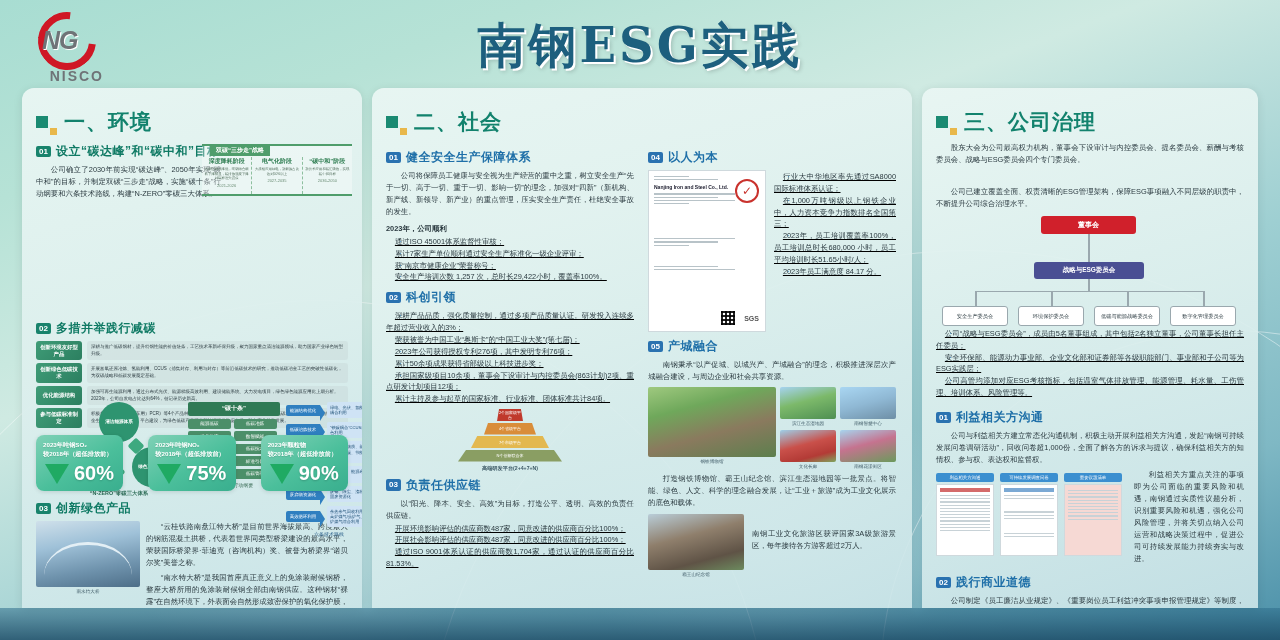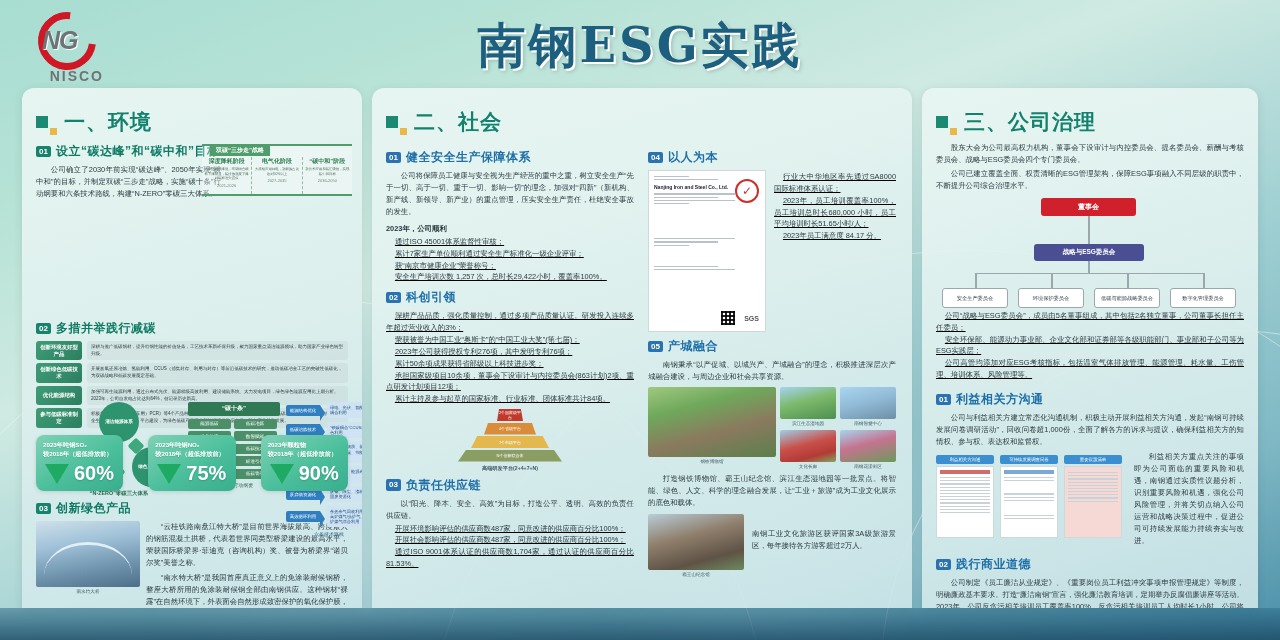--- a/index.html
+++ b/index.html
@@ -502,20 +502,21 @@
           <div class="cert-line w30"></div>
           <div style="height:16px"></div>
           <div class="cert-line w55"></div>
           <div class="cert-line w70"></div>
           <div class="cert-seal">✓</div>
           <div class="cert-qr"></div>
           <div class="cert-sgs">SGS</div>
         </div>
         <ul class="bul" id="soc04-bullets" style="flex:1">
             <li>行业大中华地区率先通过SA8000国际标准体系认证；</li>
+            <li>在1,000万吨钢级以上钢铁企业中，人力资本竞争力指数排名全国第三；</li>
             <li>2023年，员工培训覆盖率100%，员工培训总时长680,000 小时，员工平均培训时长51.65小时/人；</li>
             <li>2023年员工满意度 84.17 分。</li>
           </ul>
       </div>
 
       <div class="sub-head" style="margin-top:6px">
         <span class="num-badge blue">05</span>
         <span class="sub-title blue">产城融合</span>
       </div>
       <p class="body">南钢秉承“以产促城、以城兴产、产城融合”的理念，积极推进深层次产城融合建设，与周边企业和社会共享资源。</p>
@@ -558,21 +559,21 @@
   </div>
 </div>
 
 <div class="panel panel-gov">
   <div class="sec-head">
     <span class="sq-green"></span>
     <span class="sq-yellow"></span>
     <span class="sec-title">三、公司治理</span>
   </div>
   <p class="body">股东大会为公司最高权力机构，董事会下设审计与内控委员会、提名委员会、薪酬与考核委员会、战略与ESG委员会四个专门委员会。</p>
-  <p class="body" style="margin-top:2px">公司已建立覆盖全面、权责清晰的ESG管理架构，保障ESG事项融入不同层级的职责中，不断提升公司综合治理水平。</p>
+  <p class="body" style="margin-top:20px">公司已建立覆盖全面、权责清晰的ESG管理架构，保障ESG事项融入不同层级的职责中，不断提升公司综合治理水平。</p>
 
   <div class="org">
     <div class="org-box org-top">董事会</div>
     <div class="org-line" style="left:152px;top:18px;width:1.5px;height:28px"></div>
     <div class="org-box org-mid">战略与ESG委员会</div>
     <div class="org-line" style="left:152px;top:63px;width:1.5px;height:12px"></div>
     <div class="org-line" style="left:39px;top:75px;width:228px;height:1.5px"></div>
     <div class="org-line" style="left:39px;top:75px;width:1.5px;height:15px"></div>
     <div class="org-line" style="left:115px;top:75px;width:1.5px;height:15px"></div>
     <div class="org-line" style="left:191px;top:75px;width:1.5px;height:15px"></div>

